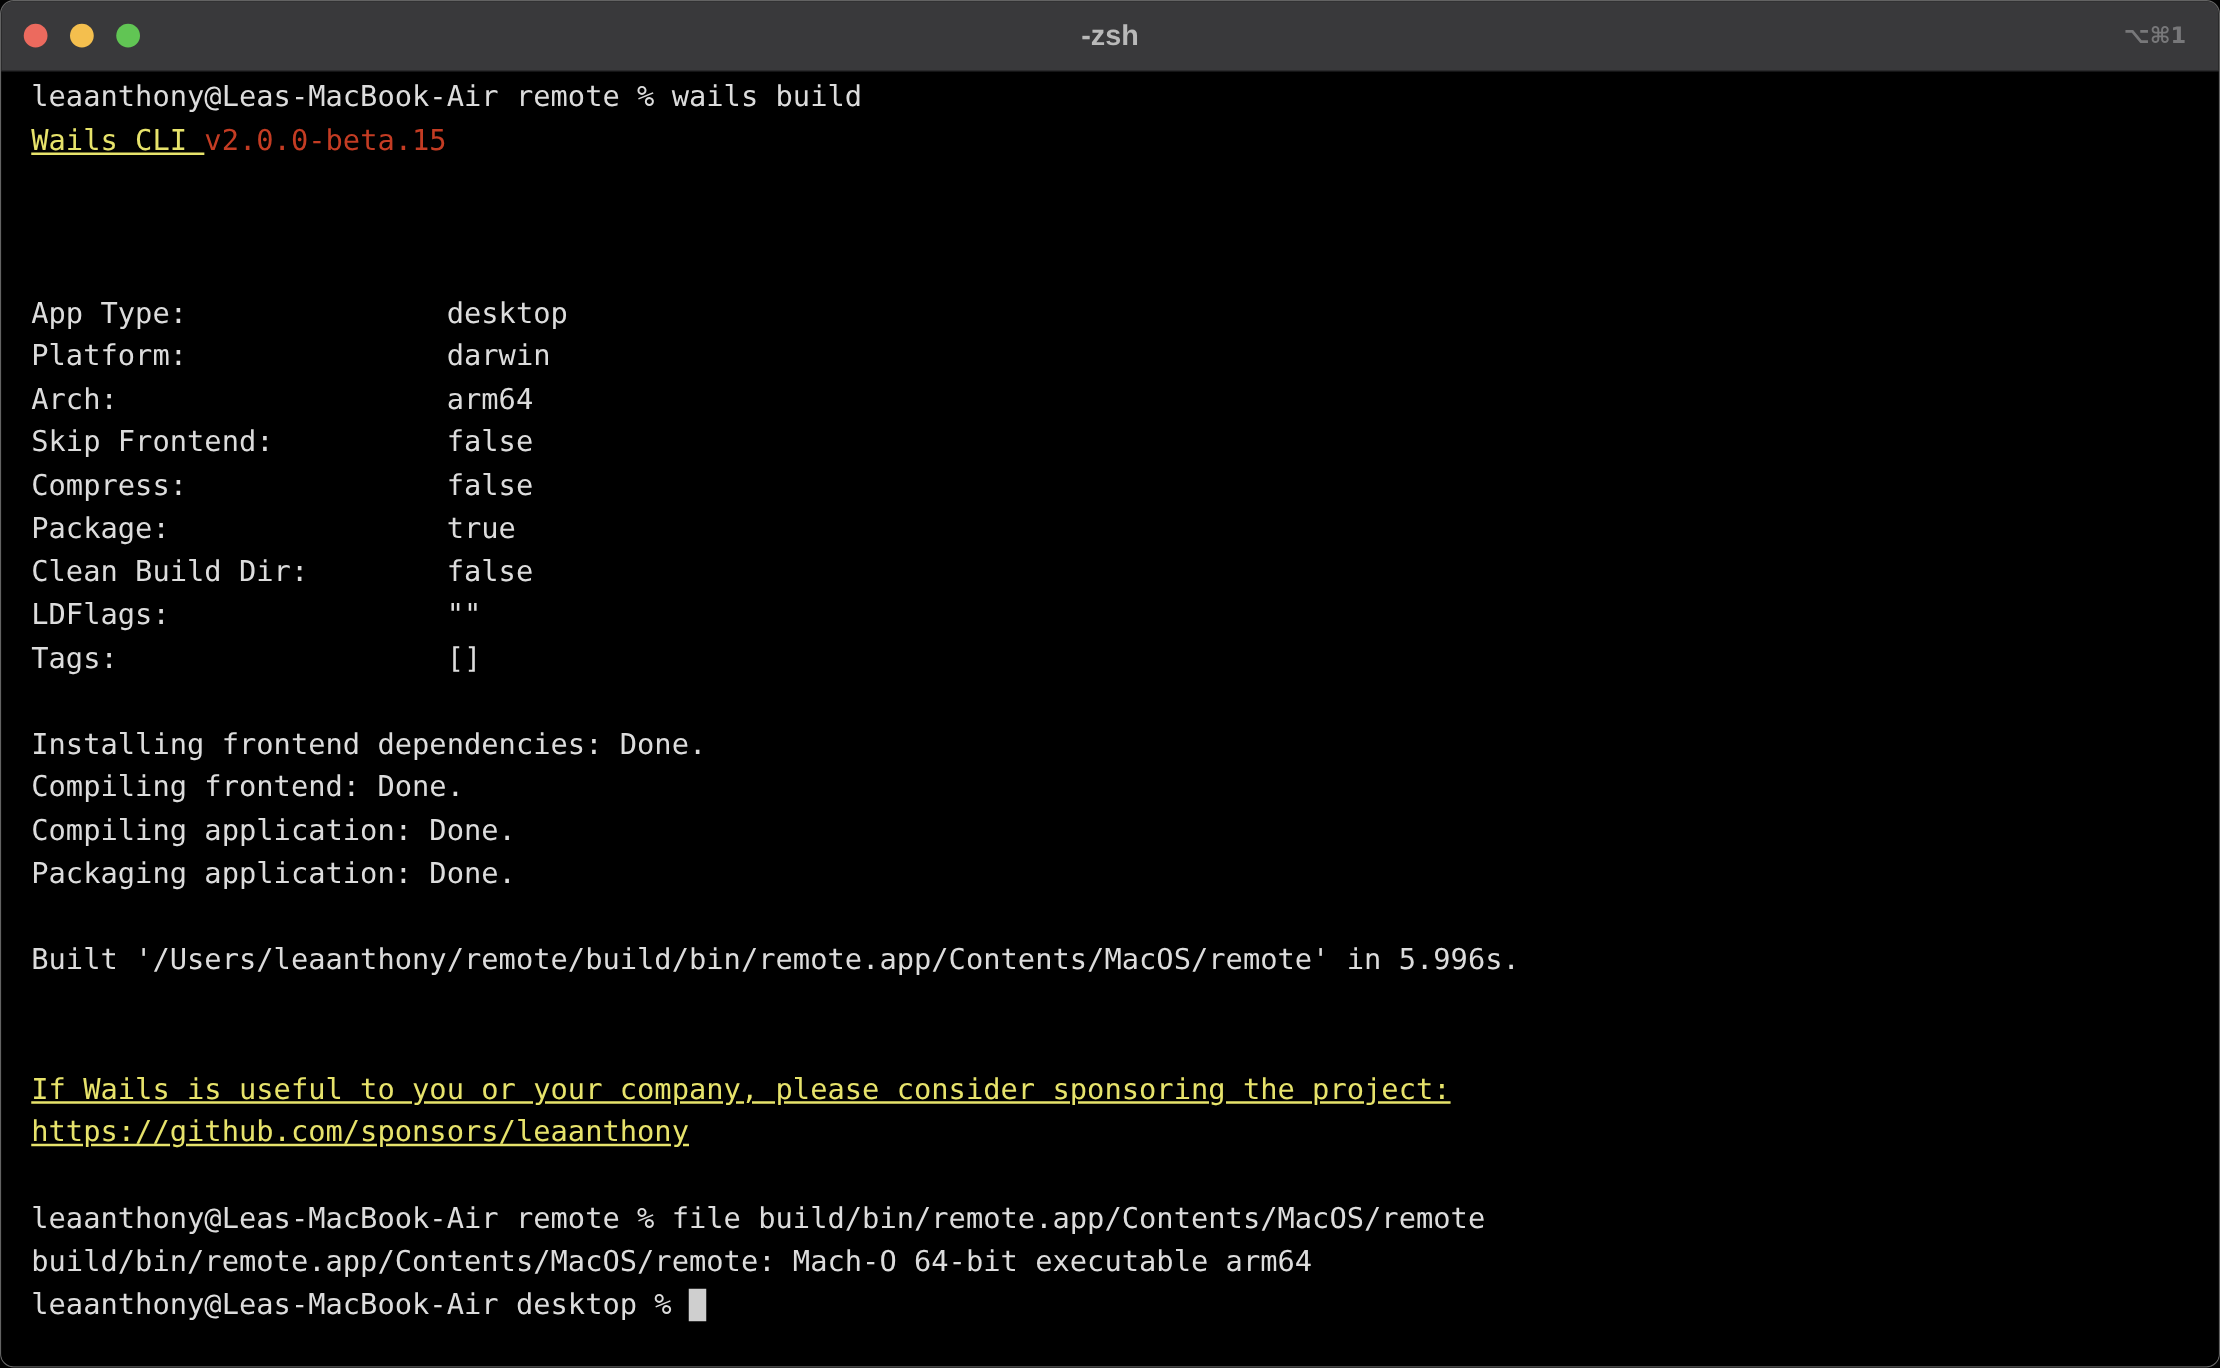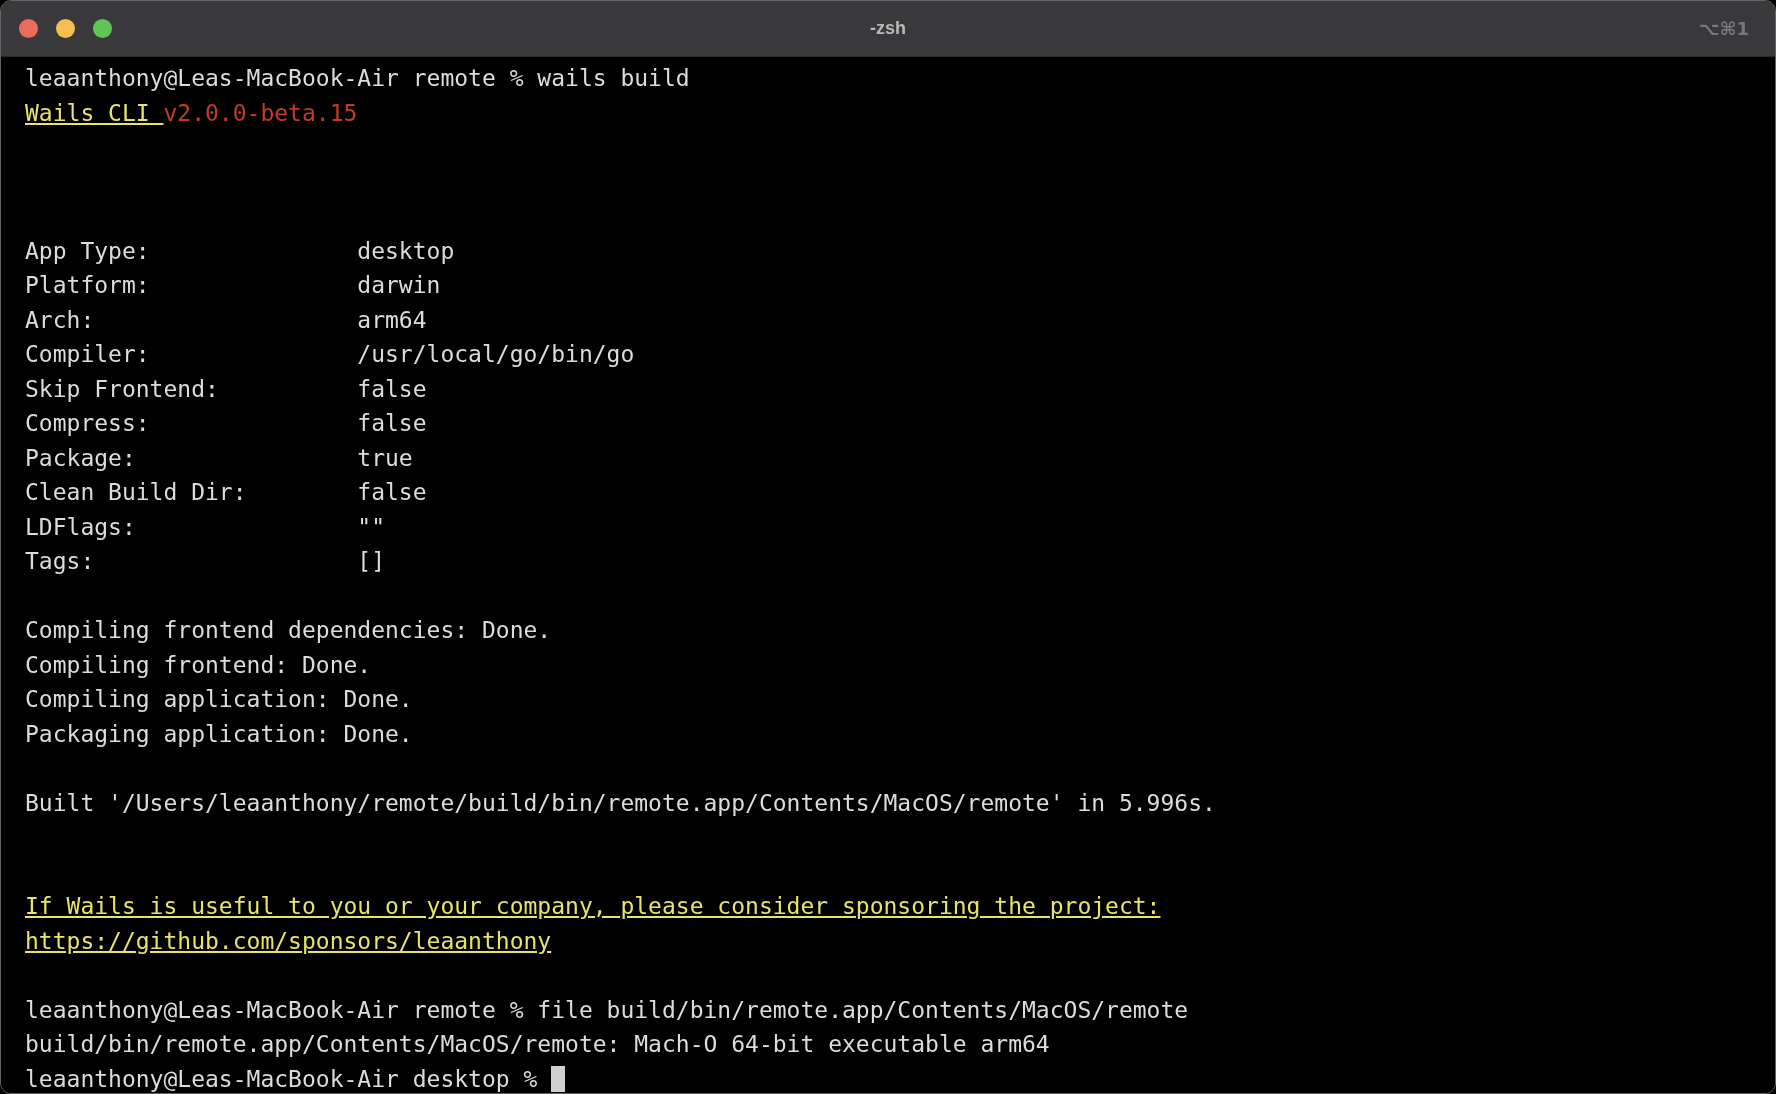--- a/index.html
+++ b/index.html
@@ -42,21 +42,21 @@
   .light.min   { background: var(--light_minimize, #f4bf4e); }
   .light.zoom  { background: var(--light_zoom, #61c554); }
   .title {
     position: absolute;
     left: 0; right: 0; top: 0;
     height: 100%;
     display: flex;
     align-items: center;
     justify-content: center;
     color: var(--title_fg, #b9b9b9);
-    font-size: 18px;
+    font-size: 23px;
     font-weight: bold;
     pointer-events: none;
   }
   .shortcut {
     position: absolute;
     right: 26px; top: 0;
     height: 100%;
     display: flex;
     align-items: center;
     color: var(--shortcut_fg, #78787a);
@@ -99,29 +99,28 @@
   </div>
   <div class="screen">
       <div class="term-line"><span class="seg-fg">leaanthony@Leas-MacBook-Air remote % wails build</span></div>
       <div class="term-line"><span class="seg-yellow">Wails CLI </span><span class="seg-red">v2.0.0-beta.15</span></div>
       <div class="term-line"></div>
       <div class="term-line"></div>
       <div class="term-line"></div>
       <div class="term-line"><span class="seg-fg">App Type:               desktop</span></div>
       <div class="term-line"><span class="seg-fg">Platform:               darwin</span></div>
       <div class="term-line"><span class="seg-fg">Arch:                   arm64</span></div>
-      <div class="term-line"><span class="seg-fg">Compiler:               /usr/local/go/bin/go</span></div>
       <div class="term-line"><span class="seg-fg">Skip Frontend:          false</span></div>
       <div class="term-line"><span class="seg-fg">Compress:               false</span></div>
       <div class="term-line"><span class="seg-fg">Package:                true</span></div>
       <div class="term-line"><span class="seg-fg">Clean Build Dir:        false</span></div>
       <div class="term-line"><span class="seg-fg">LDFlags:                ""</span></div>
       <div class="term-line"><span class="seg-fg">Tags:                   []</span></div>
       <div class="term-line"></div>
-      <div class="term-line"><span class="seg-fg">Compiling frontend dependencies: Done.</span></div>
+      <div class="term-line"><span class="seg-fg">Installing frontend dependencies: Done.</span></div>
       <div class="term-line"><span class="seg-fg">Compiling frontend: Done.</span></div>
       <div class="term-line"><span class="seg-fg">Compiling application: Done.</span></div>
       <div class="term-line"><span class="seg-fg">Packaging application: Done.</span></div>
       <div class="term-line"></div>
       <div class="term-line"><span class="seg-fg">Built '/Users/leaanthony/remote/build/bin/remote.app/Contents/MacOS/remote' in 5.996s.</span></div>
       <div class="term-line"></div>
       <div class="term-line"></div>
       <div class="term-line"><span class="seg-yellow">If Wails is useful to you or your company, please consider sponsoring the project:</span></div>
       <div class="term-line"><span class="seg-yellow">https://github.com/sponsors/leaanthony</span></div>
       <div class="term-line"></div>

